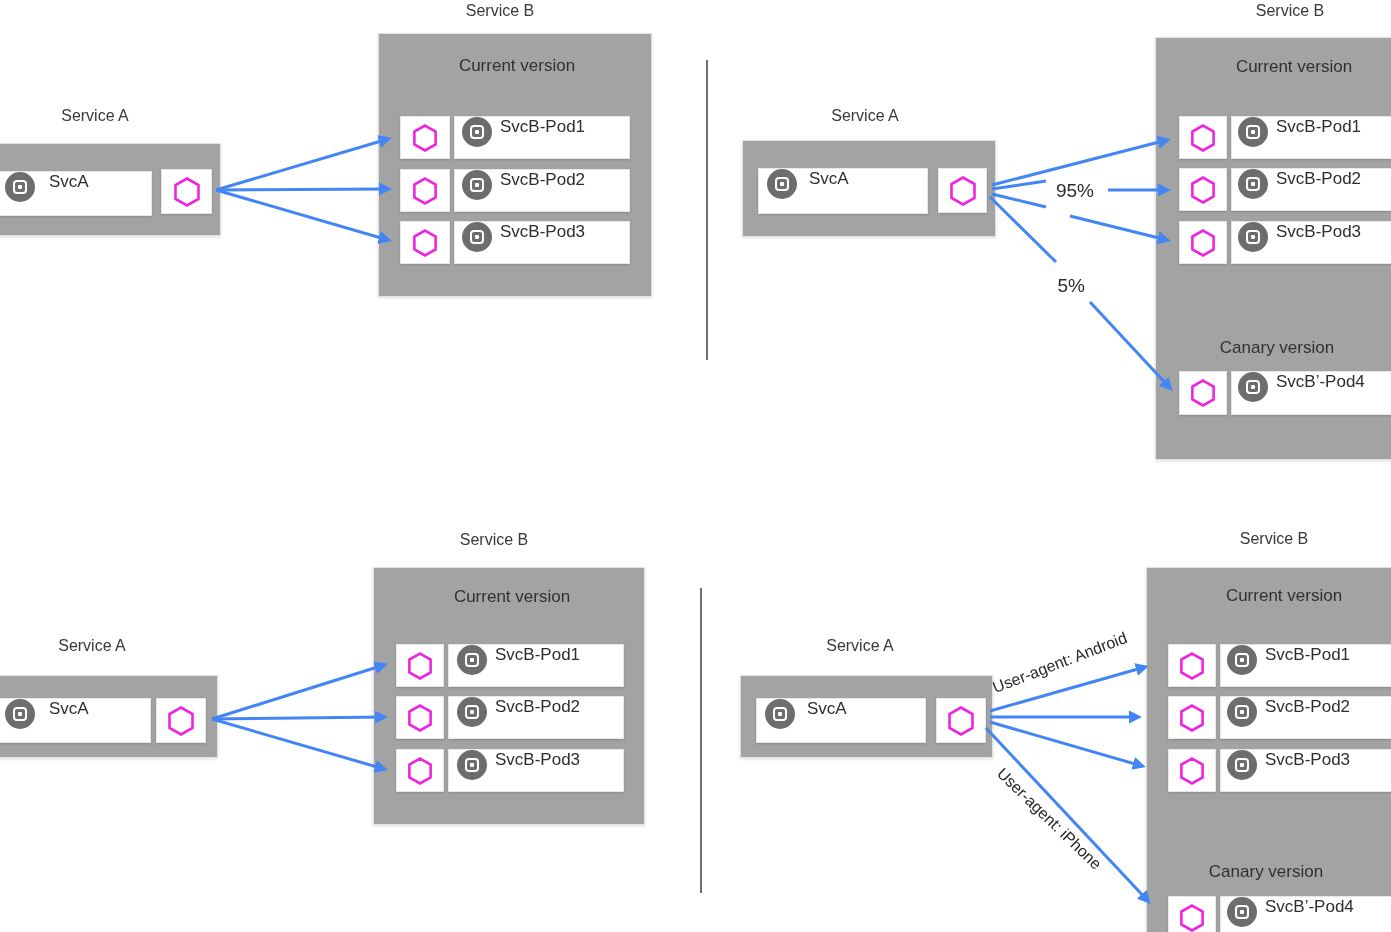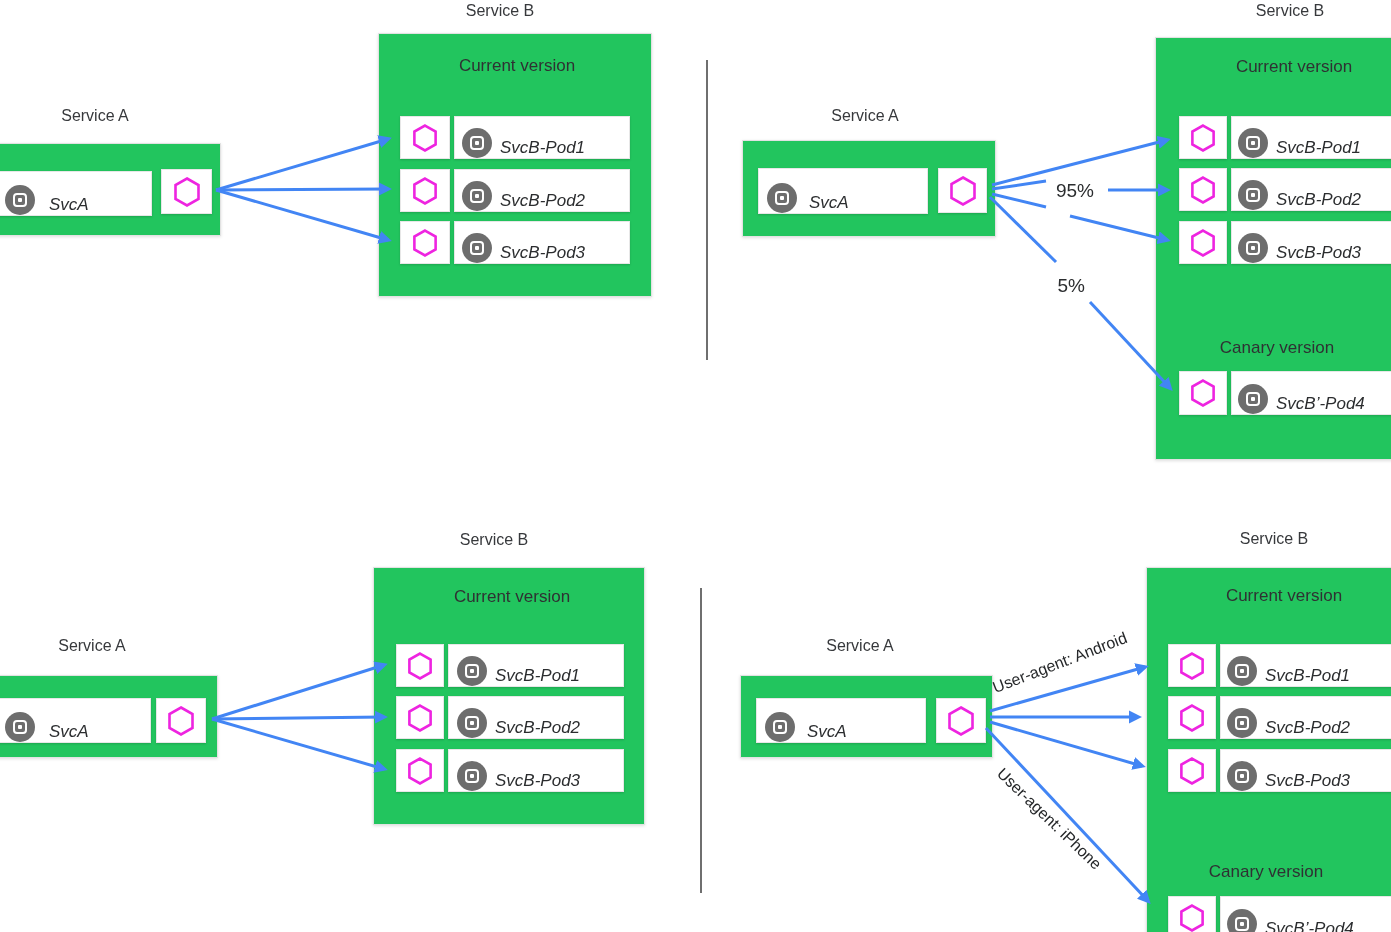--- a/index.html
+++ b/index.html
@@ -2,25 +2,25 @@
 <html><head>
 <meta charset="utf-8">
 <style>
   html,body{margin:0;padding:0;background:#ffffff;}
   #stage{
     position:relative;width:1391px;height:932px;overflow:hidden;background:#ffffff;
     font-family:"Liberation Sans","DejaVu Sans",sans-serif;color:#2f3235;
   }
   .abs{position:absolute;}
   .title{font-size:16px;color:#37393c;text-align:center;white-space:nowrap;}
-  .panel{background:#22c55e;border:1px solid #e2e2e2;box-shadow:0 1px 3px rgba(0,0,0,.13);box-sizing:border-box;}
+  .panel{background:#a3a3a3;border:1px solid #e2e2e2;box-shadow:0 1px 3px rgba(0,0,0,.13);box-sizing:border-box;}
   .whitebox{background:#ffffff;border:1px solid #e7e7e7;box-shadow:0 1px 2px rgba(0,0,0,.16);box-sizing:border-box;}
   .sec-label{font-size:17px;color:#2f3133;text-align:center;white-space:nowrap;}
   .pod-label{font-size:17px;color:#2b2d2f;white-space:nowrap;}
-  .flexrow{display:flex;align-items:flex-end;font-style:italic;}
+  .flexrow{display:flex;align-items:flex-start;}
   .hex-center{display:flex;align-items:center;justify-content:center;}
   .circle-icon{width:30px;height:30px;border-radius:50%;background:#6d6d6d;position:relative;flex:0 0 auto;}
   .circle-icon .chip{position:absolute;left:8px;top:8px;right:8px;bottom:8px;border:2px solid #fff;border-radius:4px;box-sizing:border-box;}
   .circle-icon .chip:after{content:"";position:absolute;left:3px;top:3px;right:3px;bottom:3px;border:2px solid #fff;border-radius:1px;}
   .split-label{font-size:19px;color:#2b2d2f;text-align:right;white-space:nowrap;}
   .ua-label{font-size:16px;color:#26282a;text-align:center;white-space:nowrap;}
   .divider{width:2px;background:#6f6f6f;}
   svg line{stroke:#4285F4;stroke-width:3;fill:none;}
 </style>
 </head>

